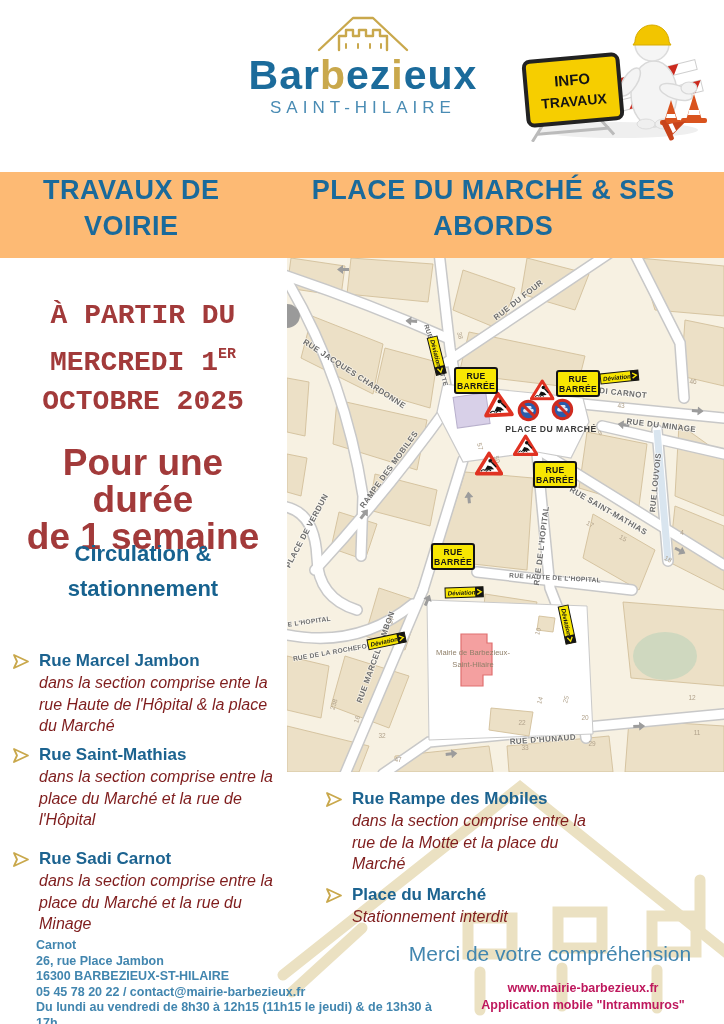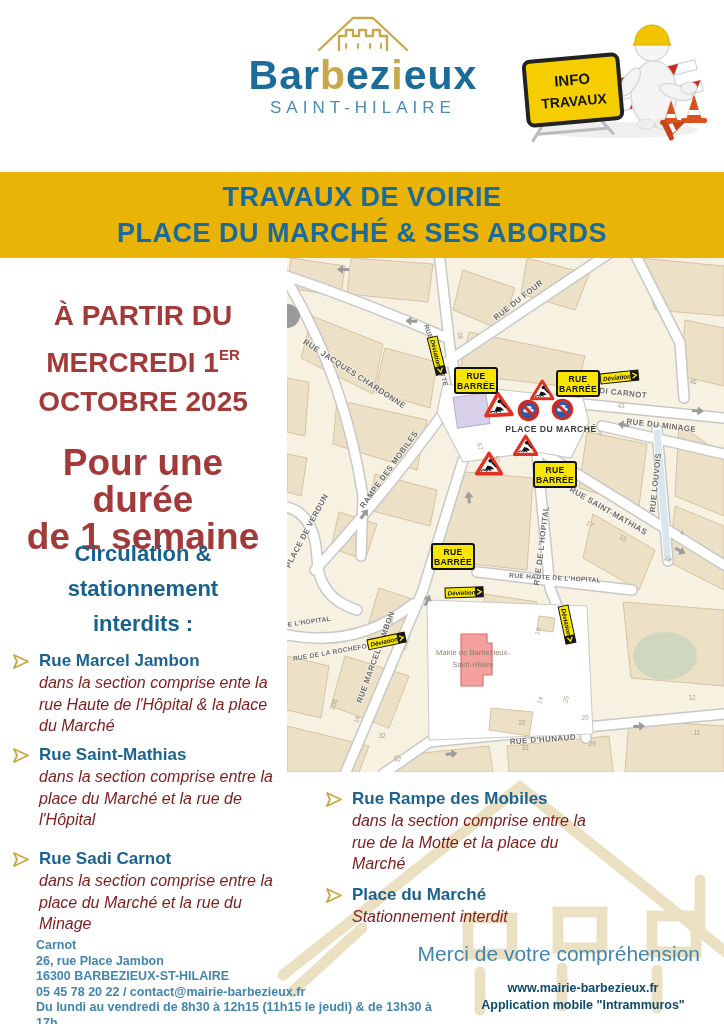--- a/index.html
+++ b/index.html
@@ -12,28 +12,28 @@
   
   .header{position:absolute;left:0;top:0;width:724px;height:170px;}
   .logo{position:absolute;left:238px;top:8px;width:250px;text-align:center;}
   .castle{display:block;margin:0 auto;}
   .brand{font-size:41px;font-weight:700;color:#1b6b9b;letter-spacing:1px;line-height:42px;}
   .brand .gold{color:#c9a84c;}
   .brand-sub{font-size:17px;font-weight:400;color:#4a8cb4;letter-spacing:5px;margin-top:2px;}
   .hero{position:absolute;left:518px;top:10px;}
 
   
-  .banner{position:absolute;left:0;top:172px;width:724px;height:86px;background:#eab308;
-          display:flex;flex-direction:column;justify-content:center;text-align:center;}
+  .banner{position:absolute;left:0;top:172px;width:724px;height:86px;background:#fdba74;
+          display:flex;flex-direction:row;justify-content:flex-end;text-align:center;}
   .banner div{font-size:27px;font-weight:700;color:#1a6a9b;line-height:36px;letter-spacing:.5px;}
 
   
   .leftcol{position:absolute;left:0;top:258px;width:287px;height:680px;}
   .date-block{position:absolute;left:10px;top:38px;width:266px;text-align:center;
-              color:#a23a3a;font-size:28px;font-weight:700;line-height:39px;}
+              color:#a23a3a;font-size:28px;font-weight:700;line-height:39px;font-family:Liberation Mono, monospace;}
   .date-block sup{font-size:15px;vertical-align:12px;}
   .duration{position:absolute;left:10px;top:186px;width:266px;text-align:center;
             color:#a23a3a;font-size:37px;font-weight:600;line-height:37px;}
   .circ-heading{position:absolute;left:10px;top:278px;width:266px;text-align:center;
             color:#17628f;font-size:22px;font-weight:600;line-height:35px;}
 
   
   .bullet{position:absolute;display:flex;gap:9px;}
   .chev{flex:0 0 18px;margin-top:3px;}
   .b-street{font-size:17px;font-weight:700;color:#1c6390;line-height:22px;}
@@ -52,24 +52,24 @@
       paint-order:stroke;stroke:#ffffff;stroke-width:1.4px;stroke-opacity:.55;}
   .pm{font-size:8.6px;font-weight:600;fill:#3a3a3a;letter-spacing:.5px;text-anchor:middle;}
   .num{font-size:6.5px;fill:#b1a28b;text-anchor:middle;}
   .mairie-txt{font-size:7.6px;fill:#8f7f68;text-anchor:middle;}
   .rb-txt{font-size:8.6px;font-weight:700;fill:#141414;text-anchor:middle;letter-spacing:.3px;}
   .dev-txt{font-size:6.2px;font-weight:700;font-style:italic;fill:#141414;}
 
   
   .footer-left{position:absolute;left:36px;top:938px;width:400px;color:#4286af;
                font-size:12.5px;font-weight:600;line-height:15.5px;}
-  .thanks{position:absolute;left:400px;top:942px;width:300px;text-align:right;
+  .thanks{position:absolute;left:400px;top:942px;width:300px;text-align:center;
           color:#4286af;font-size:21px;font-weight:500;}
   .site-lines{position:absolute;left:468px;top:980px;width:230px;text-align:center;
-          color:#0c4a6e;font-size:12.5px;font-weight:600;line-height:17px;}
+          color:#be185d;font-size:12.5px;font-weight:600;line-height:17px;}
   .hero-sign-txt{font-family:"Liberation Sans",sans-serif;font-weight:700;fill:#141414;}
 </style>
 </head>
 <body>
 
 <div class="page">
 
   <svg class="watermark" viewBox="0 0 724 1024">
     <g stroke="#ebe1c2" stroke-width="11" fill="none" stroke-linecap="round">
       <path d="M283,975 L520,787 L738,962"></path>
@@ -154,21 +154,20 @@
       <div><span>MERCREDI 1</span><sup>ER</sup></div>
       <div>OCTOBRE 2025</div>
     </div>
     <div class="duration">
       <div>Pour une durée</div>
       <div>de 1 semaine</div>
     </div>
     <div class="circ-heading">
       <div>Circulation &amp;</div>
       <div>stationnement</div>
-      <div>interdits :</div>
     </div>
   </div>
 
   <div class="bullet bl1">
     <svg class="chev" width="18" height="17" viewBox="0 0 18 17">
         <path d="M2,2 L16,8.5 L2,15 L5,8.5 Z" fill="none" stroke="#c9a84c" stroke-width="1.8" stroke-linejoin="round"></path>
       </svg>
     <div>
         <div class="b-street">Rue Marcel Jambon</div>
          <div class="b-detail">dans la section comprise ente la rue Haute de l'Hôpital &amp; la place du Marché</div>

